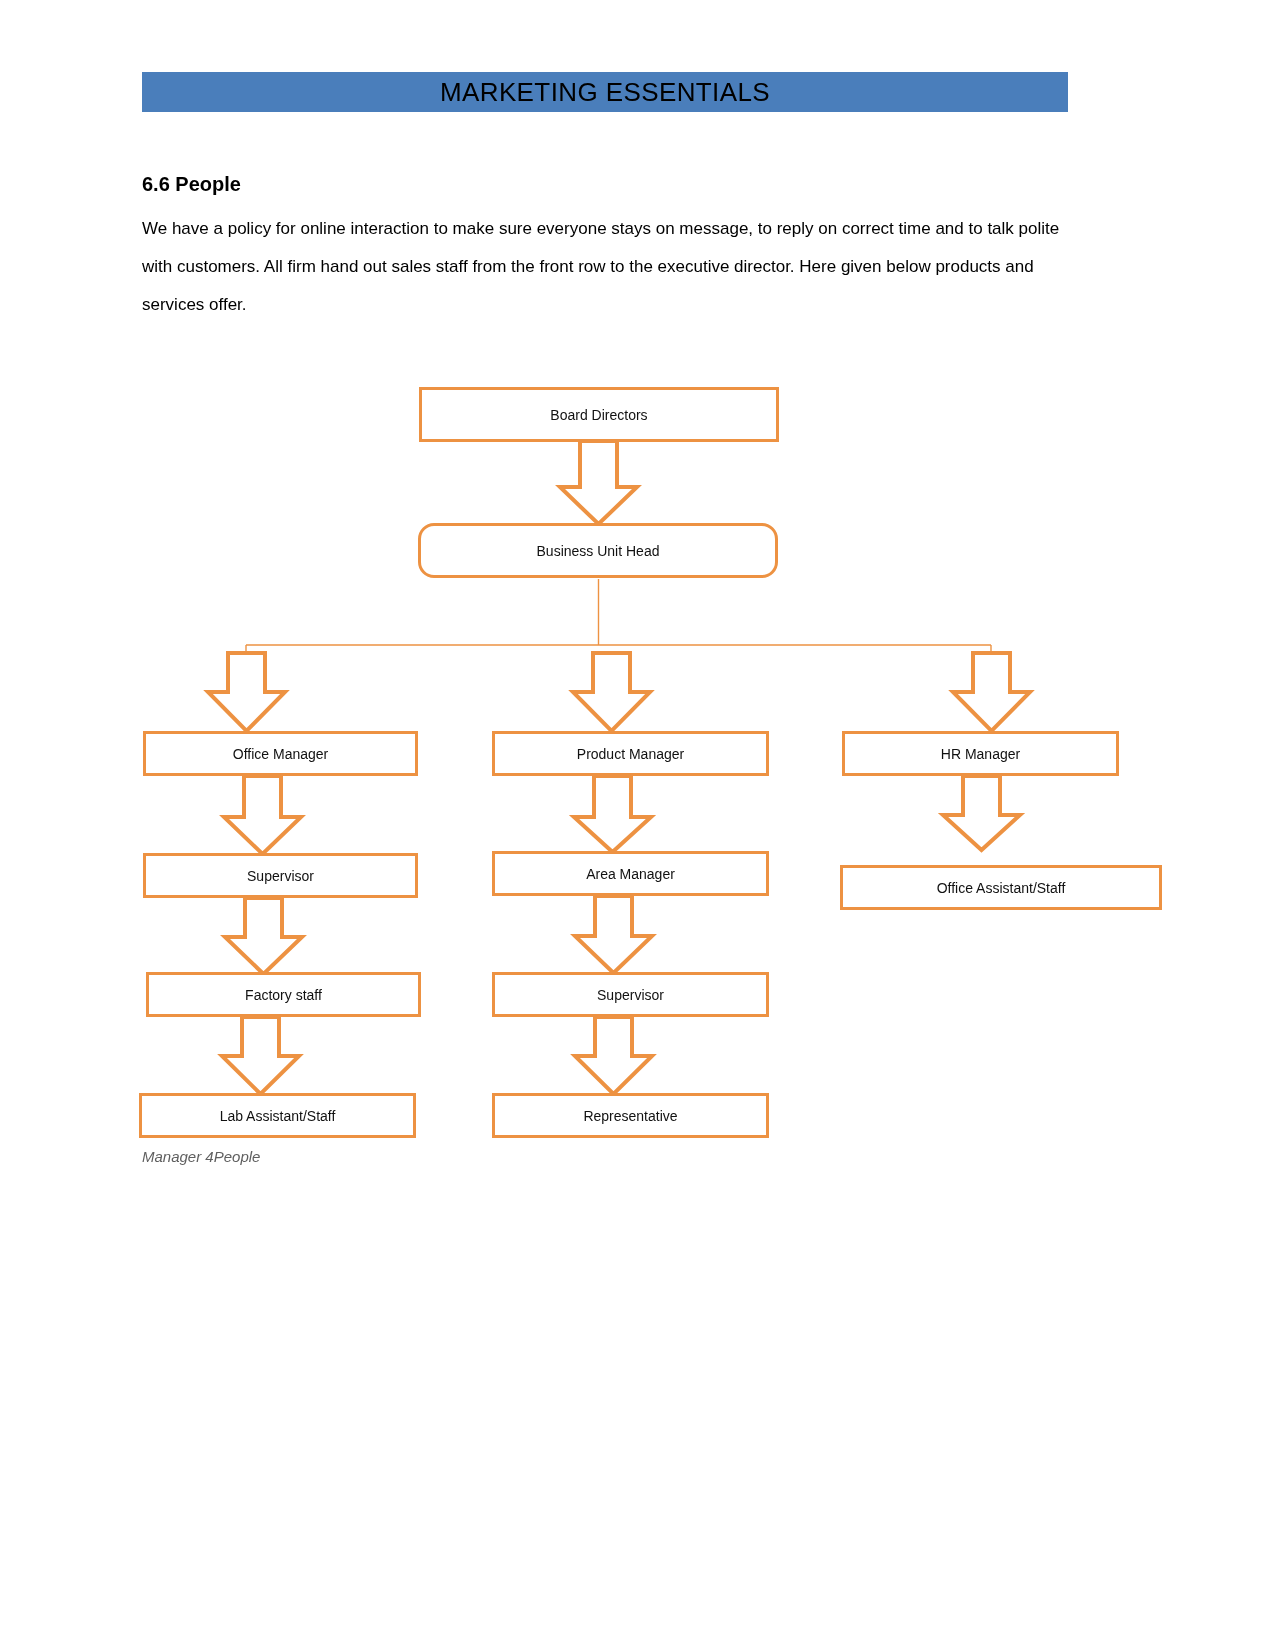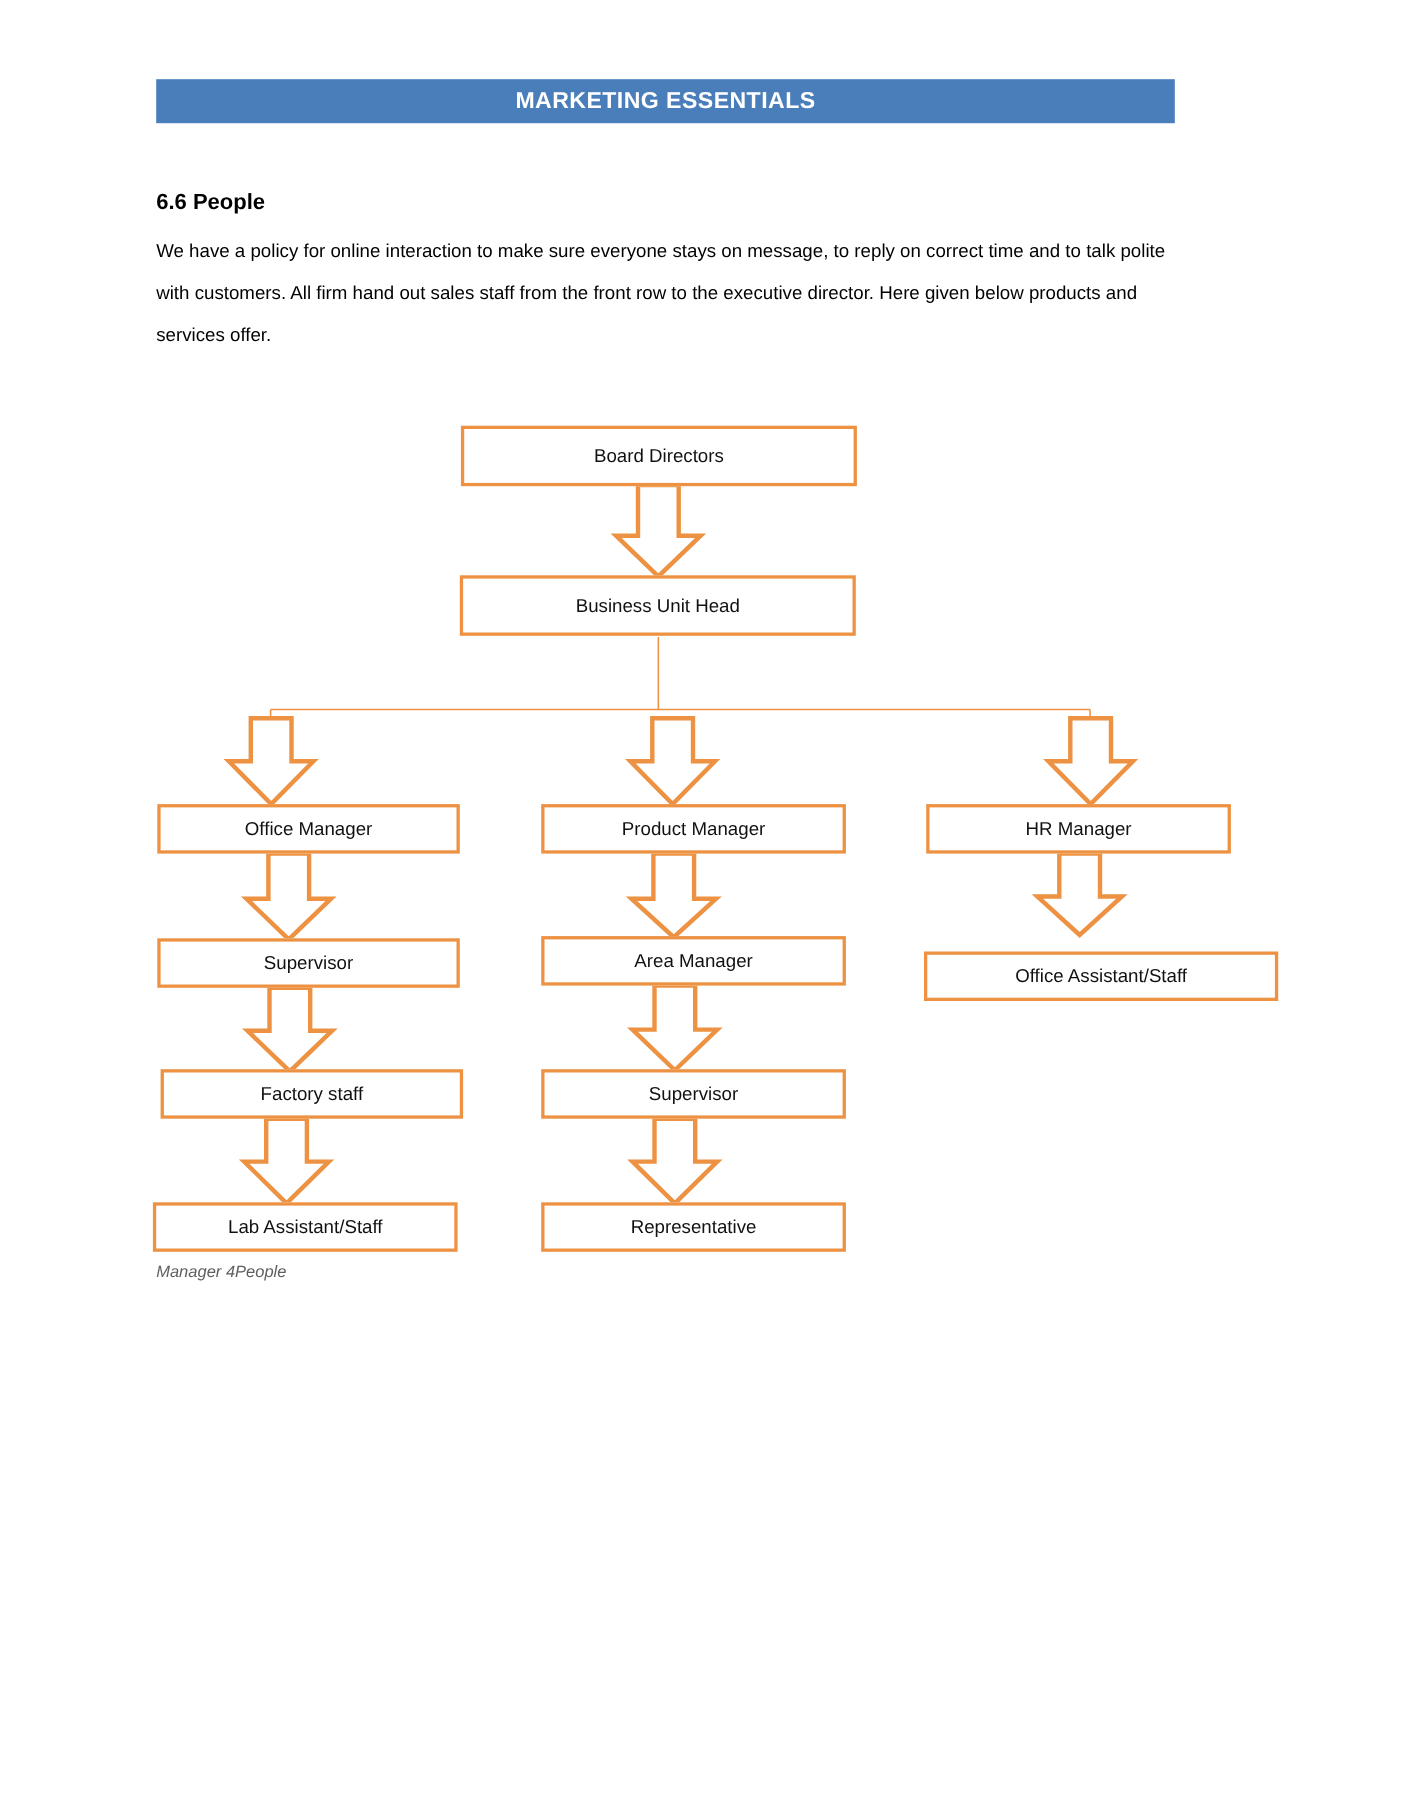--- a/index.html
+++ b/index.html
@@ -22,24 +22,24 @@
     left: 142px;
     top: 72px;
     width: 926px;
     height: 40px;
     background: #4a7ebb;
     display: flex;
     align-items: center;
     justify-content: center;
   }
   .header-banner-title {
-    color: #ffffff;
-    font-size: 21px;
+    color: #000000;
+    font-size: 26px;
     letter-spacing: 0.4px;
-    font-weight: 700;
+    font-weight: 400;
   }
 
   
   .content {
     position: absolute;
     left: 142px;
     top: 172px;
     width: 930px;
   }
   .section-heading {
@@ -69,21 +69,21 @@
   .node-box {
     position: absolute;
     box-sizing: border-box;
     background: #ffffff;
     border: 3px solid #ed9242;
     display: flex;
     align-items: center;
     justify-content: center;
   }
   .node-label {
-    font-size: 17px;
+    font-size: 14px;
     color: #111111;
     white-space: nowrap;
     line-height: 1;
   }
 
   
   .figure-caption {
     position: absolute;
     left: 142px;
     top: 1148px;
@@ -136,21 +136,21 @@
     <polygon points="242,1017 279,1017 279,1056 299,1056 260.5,1094 222,1056 242,1056" fill="#ffffff" stroke="#ed9242" stroke-width="4" stroke-linejoin="miter"></polygon>
 
     <polygon points="595,1017 632,1017 632,1056 652,1056 613.5,1094 575,1056 595,1056" fill="#ffffff" stroke="#ed9242" stroke-width="4" stroke-linejoin="miter"></polygon>
   </svg>
 </div>
 
 <div class="node-box" style="left:419px; top:387px; width:360px; height:55px;">
   <span class="node-label">Board Directors</span>
 </div>
 
-<div class="node-box" style="left:418px; top:523px; width:360px; height:55px;">
+<div class="node-box" style="left:418px; top:523px; width:360px; height:55px;border-radius:16px;">
   <span class="node-label">Business Unit Head</span>
 </div>
 
 <div class="node-box" style="left:143px; top:731px; width:275px; height:45px;">
   <span class="node-label">Office Manager</span>
 </div>
 
 <div class="node-box" style="left:492px; top:731px; width:277px; height:45px;">
   <span class="node-label">Product Manager</span>
 </div>

